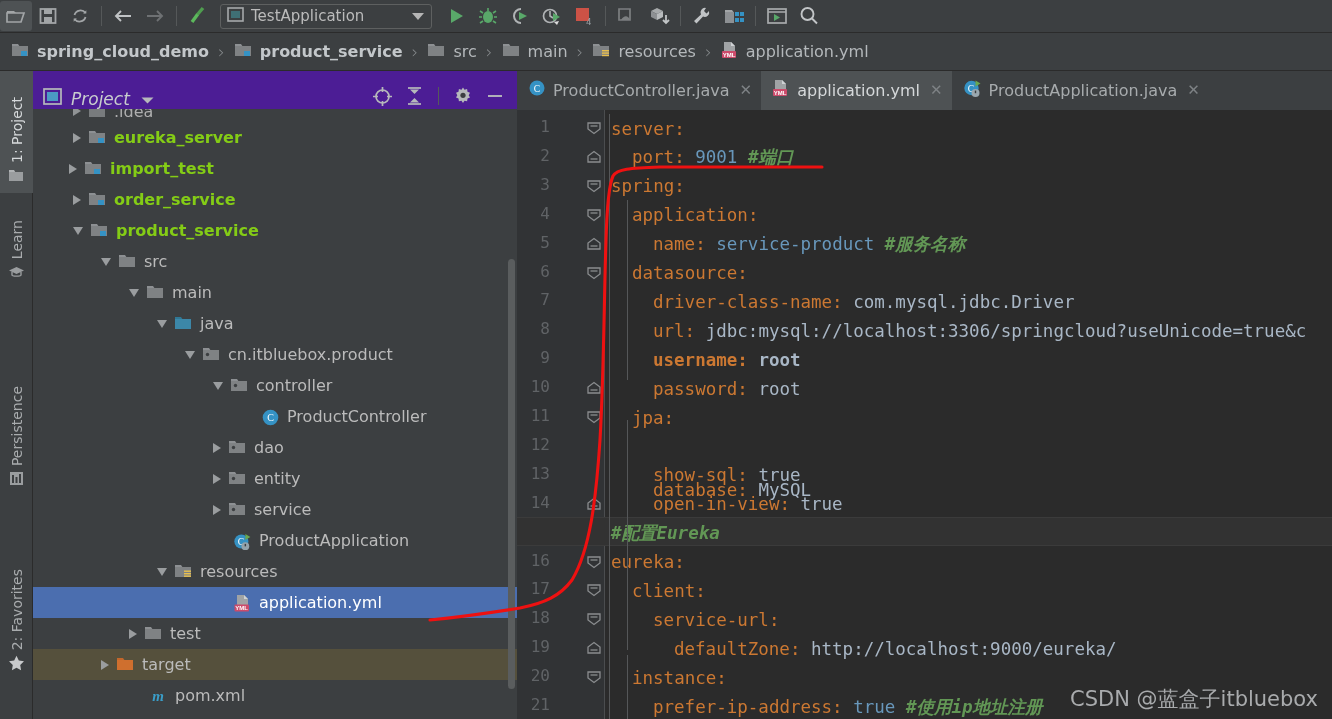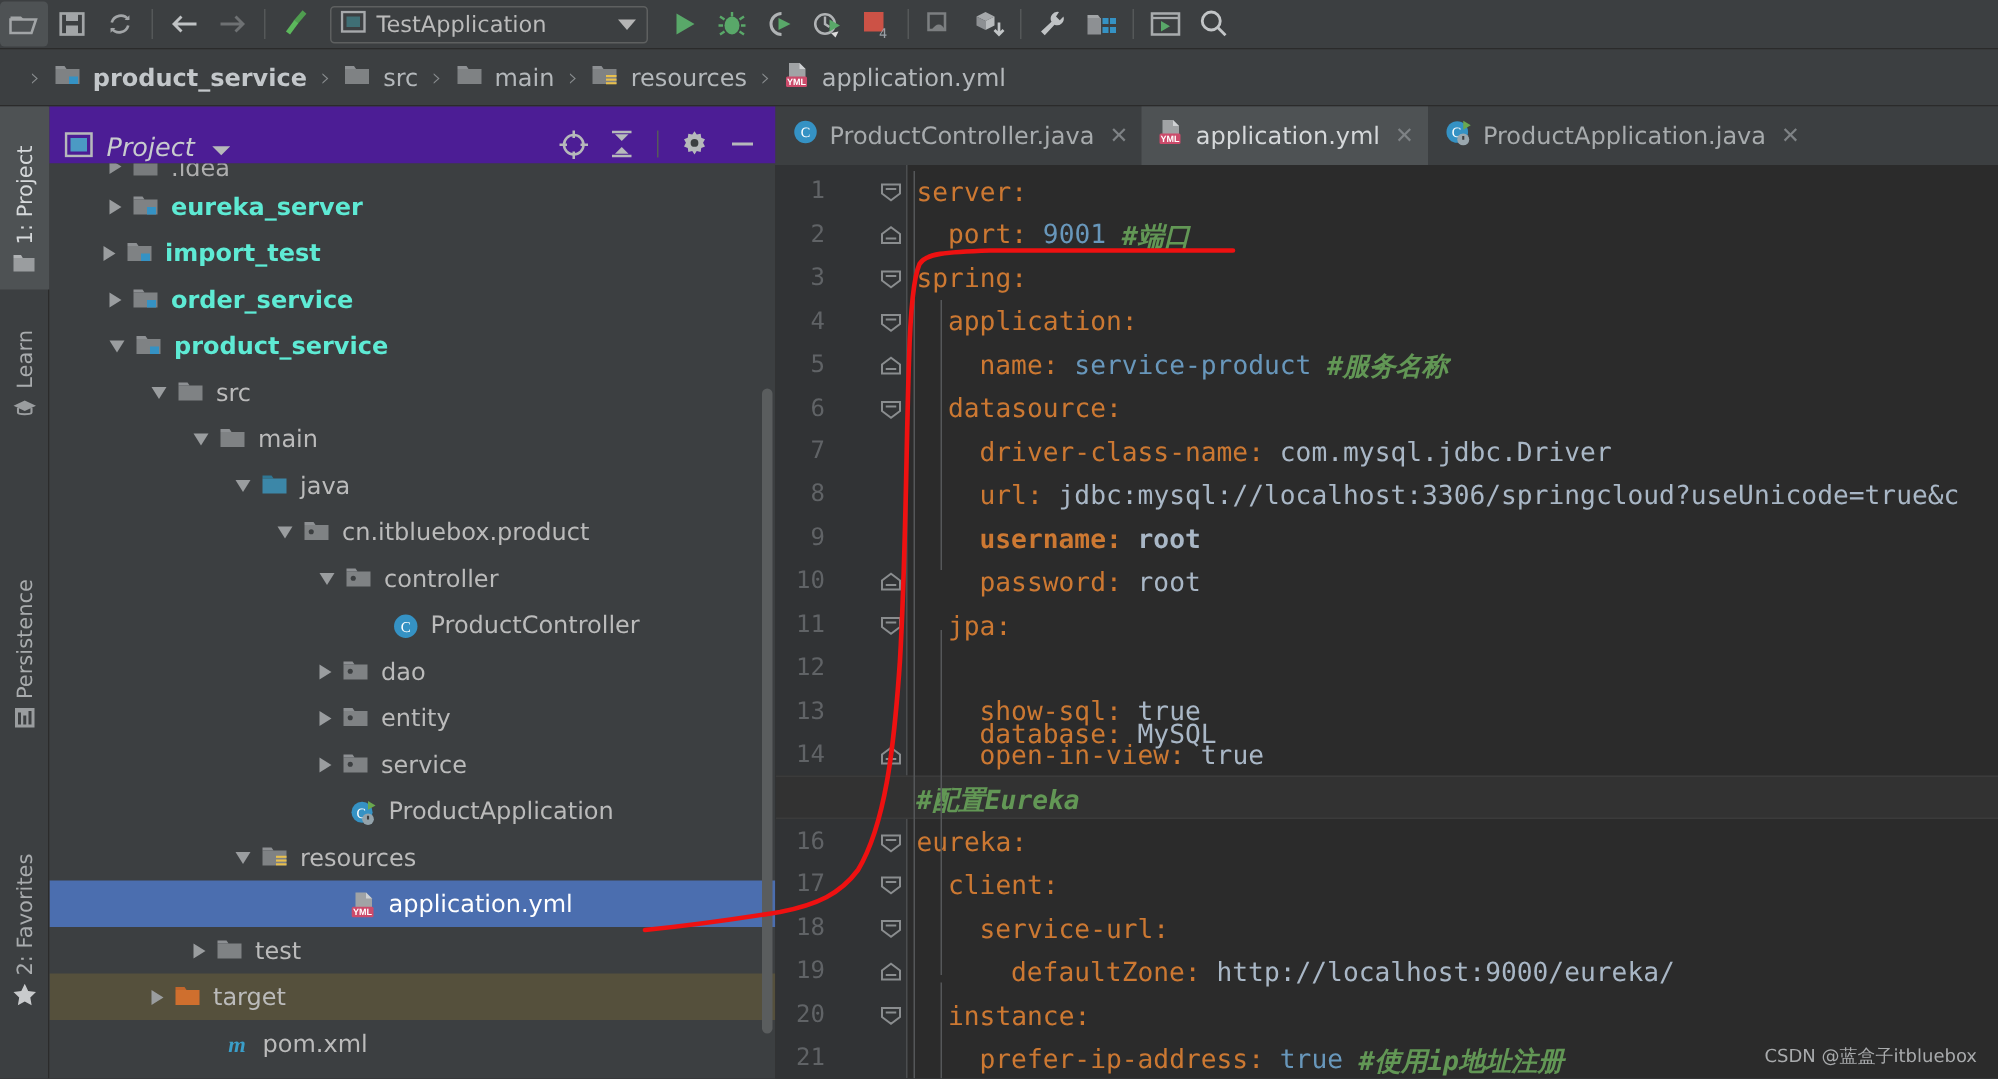--- a/index.html
+++ b/index.html
@@ -86,21 +86,21 @@
     background: #3c3f41; overflow: hidden;
   }
   .trow {
     position: relative; height: 31px;
     display: flex; align-items: center;
     color: #bbbbbb; font-size: 16px; white-space: nowrap;
   }
   .trow.selected { background: #4b6eaf; }
   .trow.selected .tlabel { color: #ffffff; }
   .trow.target-hl { background: #55503c; }
-  .trow.bold .tlabel { font-weight: bold; color: #5eead4; }
+  .trow.bold .tlabel { font-weight: bold; color: #84cc16; }
   .twist { width: 13px; height: 13px; flex: 0 0 auto; margin-right: 7px; }
   .twist.r {
     width: 0; height: 0; border-left: 8px solid #9a9d9f;
     border-top: 5.5px solid transparent; border-bottom: 5.5px solid transparent;
   }
   .twist.d {
     width: 0; height: 0; border-top: 8px solid #9a9d9f;
     border-left: 5.5px solid transparent; border-right: 5.5px solid transparent;
   }
   .twist.none { background: none; }
@@ -154,21 +154,21 @@
   .s  { color: #a9b7c6; }
   .c  { color: #629755; font-style: italic; font-weight: bold; }
   .fold {
     position: absolute; left: 0; width: 18px; height: 12px;
   }
   .fold svg { display: block; }
   .vline { position: absolute; width: 1px; background: #555759; }
 
   .watermark {
     position: absolute; right: 14px; bottom: 6px;
-    color: #a9abad; font-size: 12px;
+    color: #a9abad; font-size: 21px;
     font-family: "DejaVu Sans", sans-serif;
   }
 
   .annot { position: absolute; left: 0; top: 0; pointer-events: none; }
 </style>
 </head>
 <body>
 
 <div id="app">
 
@@ -295,20 +295,30 @@
     </div>
     <div class="tb-btn">
       <svg width="22" height="22" viewBox="0 0 22 22">
           <circle cx="9.5" cy="9" r="6" fill="none" stroke="#c2c5c7" stroke-width="1.9"></circle>
           <path d="M14 13.5l5 5" stroke="#c2c5c7" stroke-width="1.9"></path>
         </svg>
     </div>
   </div>
 
   <div class="crumbbar">
+    <div class="crumb bold">
+      <span>
+        <svg width="19" height="16" viewBox="0 0 19 16">
+            <path d="M1 2h6l1.4 2H1z" fill="#8d9093"></path>
+            <path d="M1 4h16v10H1z" fill="#7f8284"></path>
+            <rect x="10" y="9" width="6" height="5" fill="#3592c4"></rect>
+          </svg>
+      </span>
+      <span>spring_cloud_demo</span>
+    </div>
     <span class="crumb-sep">›</span>
     <div class="crumb bold">
       <span>
         <svg width="19" height="16" viewBox="0 0 19 16">
             <path d="M1 2h6l1.4 2H1z" fill="#8d9093"></path>
             <path d="M1 4h16v10H1z" fill="#7f8284"></path>
             <rect x="10" y="9" width="6" height="5" fill="#3592c4"></rect>
           </svg>
       </span>
       <span>product_service</span>

